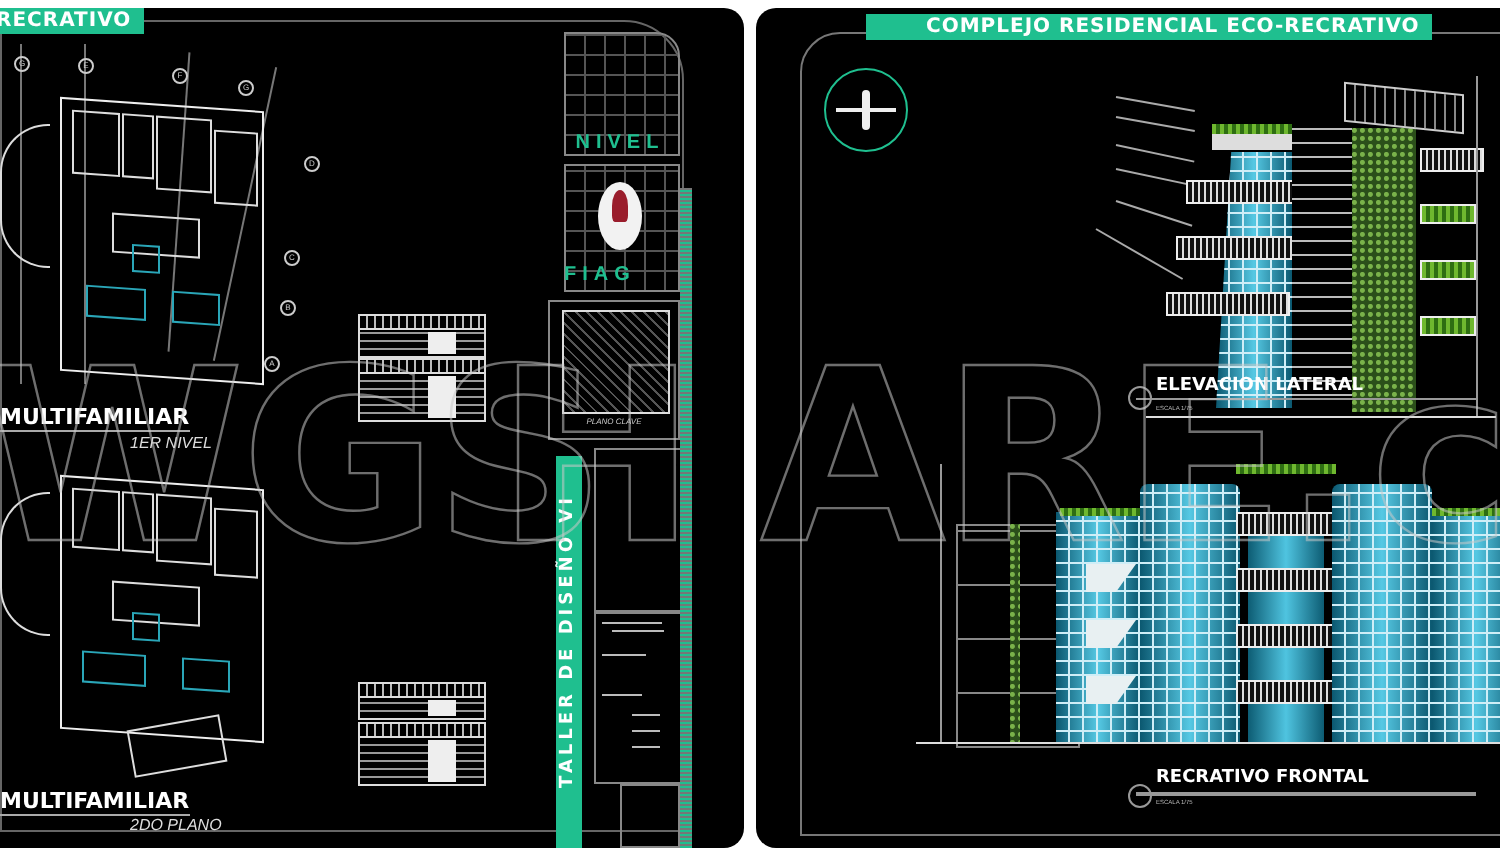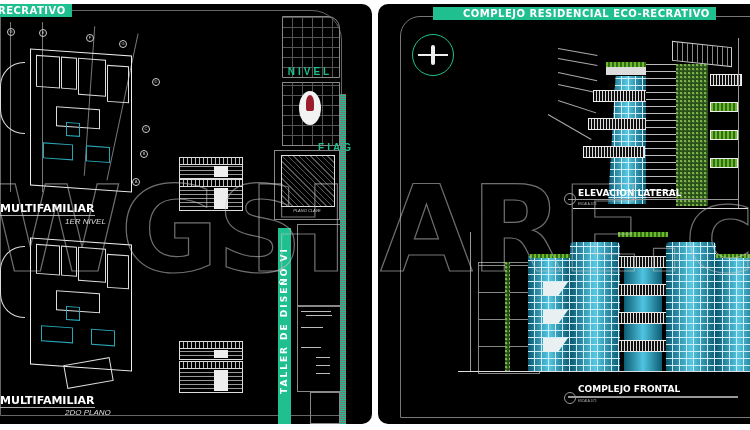--- a/index.html
+++ b/index.html
@@ -122,21 +122,21 @@
   </div>
 
   <div class="titleblock">
     <div class="grid-box" style="left:2px;top:2px;width:56px;height:60px;border-radius:0 12px 0 0;"></div>
     <div class="abs" style="left:2px;top:52px;width:56px;text-align:center;color:#1fbf8f;font-weight:bold;font-size:10px;letter-spacing:3px;">NIVEL</div>
     <div class="grid-box" style="left:2px;top:68px;width:56px;height:62px;">
       <div class="abs" style="left:16px;top:8px;width:22px;height:34px;border-radius:50%;background:#f2f2f2;">
         <div class="abs" style="left:7px;top:4px;width:8px;height:16px;border-radius:50% 50% 20% 20%;background:#9a1d2c;"></div>
       </div>
     </div>
-    <div class="abs" style="left:2px;top:118px;width:72px;text-align:right;color:#1fbf8f;font-weight:bold;font-size:10px;letter-spacing:3px;margin-top:10px;">FIAG</div>
+    <div class="abs" style="left:2px;top:118px;width:72px;text-align:left;color:#1fbf8f;font-weight:bold;font-size:10px;letter-spacing:3px;">FIAG</div>
     <div class="abs" style="left:-6px;top:136px;width:64px;height:68px;border:1px solid #888;">
       <div class="abs" style="left:6px;top:4px;width:52px;height:50px;border:1.5px solid #ddd;background:repeating-linear-gradient(45deg,#000 0 3px,#555 3px 4px);"></div>
       <div class="abs" style="left:0;top:57px;width:64px;text-align:center;color:#ccc;font-size:4px;font-style:italic;">PLANO CLAVE</div>
     </div>
     <div class="greenbar" style="left:-2px;top:214px;width:13px;height:196px;"></div>
     <div class="vert-title" style="left:-1px;top:380px;">TALLER DE DISEÑO VI</div>
     <div class="frame" style="left:17px;top:210px;width:42px;height:80px;"></div>
     <div class="frame" style="left:17px;top:292px;width:42px;height:84px;">
       <div class="abs" style="left:3px;top:4px;width:30px;height:1px;background:#bbb;"></div>
       <div class="abs" style="left:8px;top:8px;width:26px;height:1px;background:#bbb;"></div>
@@ -204,20 +204,20 @@
     <div class="abs balcony" style="left:160px;top:24px;width:50px;height:10px;"></div>
     <div class="abs balcony" style="left:160px;top:52px;width:50px;height:10px;"></div>
     <div class="abs balcony" style="left:160px;top:80px;width:50px;height:10px;"></div>
     <div class="abs balcony" style="left:160px;top:108px;width:50px;height:10px;"></div>
     <div class="abs glassgrid" style="left:208px;top:10px;width:50px;height:130px;border-radius:4px 4px 0 0;"></div>
     <div class="abs glassgrid" style="left:258px;top:24px;width:44px;height:116px;"></div>
     <div class="abs green-roof" style="left:258px;top:22px;width:44px;height:4px;"></div>
     <div class="ground" style="left:0;top:139px;width:302px;"></div>
   </div>
   <div class="abs" style="left:186px;top:388px;width:10px;height:10px;border:1px solid #999;border-radius:50%;"></div>
-  <div class="label-big" style="left:200px;top:380px;font-size:9px;">COMPLEJO FRONTAL</div>
+  <div class="label-big" style="left:200px;top:380px;font-size:9px;">RECRATIVO FRONTAL</div>
   <div class="abs" style="left:190px;top:392px;width:170px;height:1.5px;background:#999;"></div>
   <div class="scale" style="left:200px;top:395px;">ESCALA 1/75</div>
 </div>
 
 <div class="watermark" style="left:-10px;top:160px;">WGS</div>
 <div class="watermark" style="left:380px;top:160px;">ARE.co</div>
 <div class="watermark" style="left:248px;top:160px;">H</div>
 
 </body></html>

